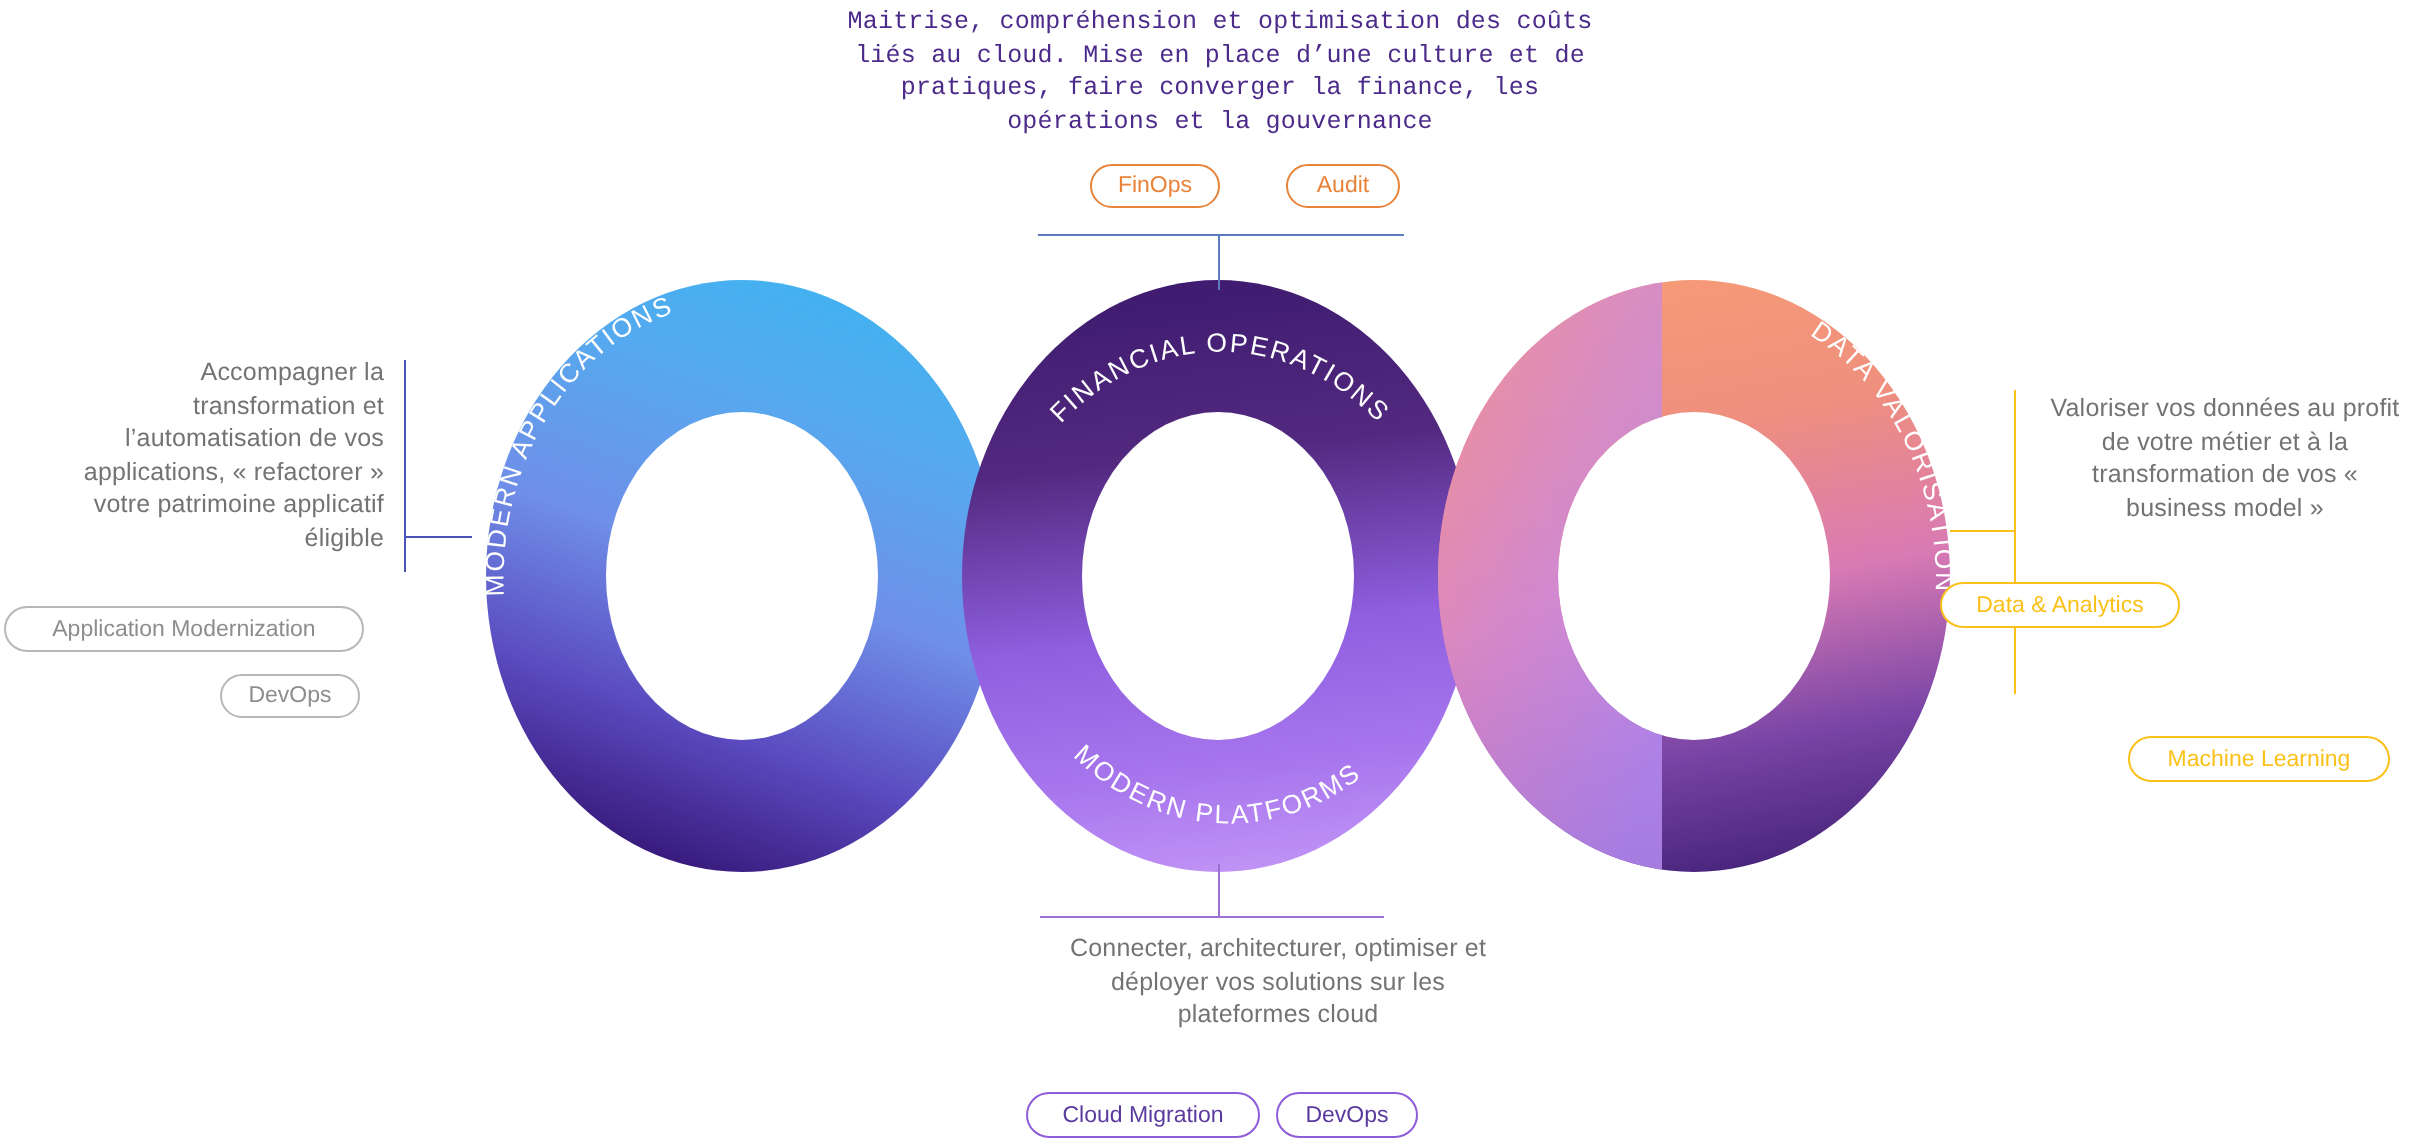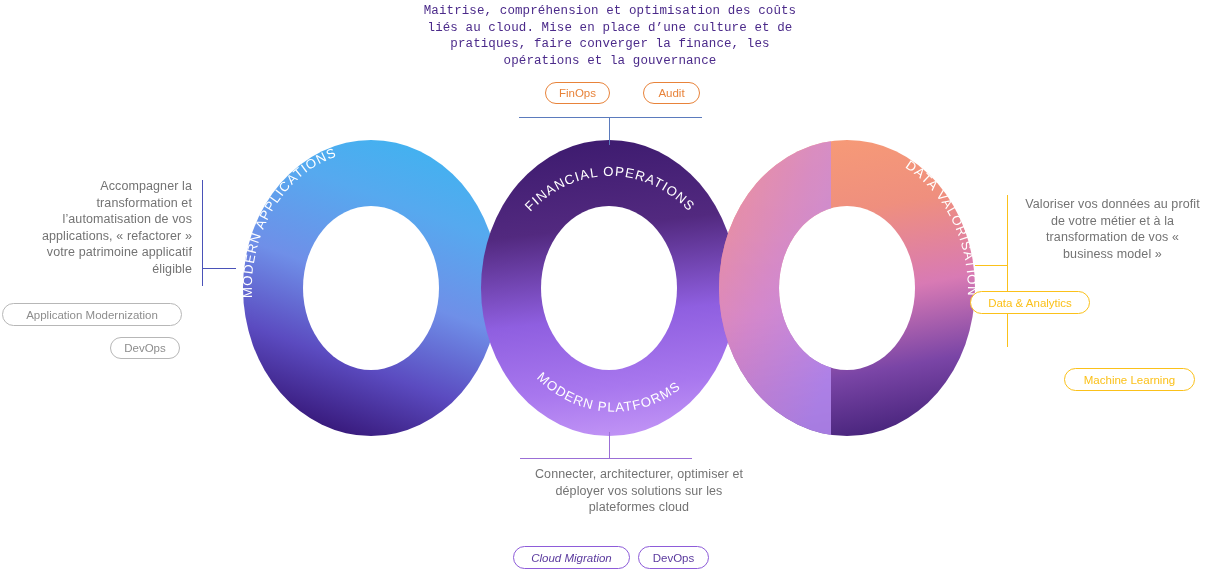--- a/index.html
+++ b/index.html
@@ -139,16 +139,16 @@
 
   <div class="desc desc-right">Valoriser vos données au profit de votre métier et à la transformation de vos « business model »</div>
   <div class="line gold" style="left:1007px;top:195px;width:1.4px;height:152px;"></div>
   <div class="line gold" style="left:975px;top:265px;width:33px;height:1.4px;"></div>
   <div class="pill gold" style="left:970px;top:291px;width:120px;height:23px;">Data &amp; Analytics</div>
   <div class="pill gold" style="left:1064px;top:324px;width:131px;height:23px;margin-top:44px;">Machine Learning</div>
 
   <div class="line purple" style="left:609px;top:432px;width:1.4px;height:27px;"></div>
   <div class="line purple" style="left:520px;top:458px;width:172px;height:1.4px;"></div>
   <div class="desc desc-bottom">Connecter, architecturer, optimiser et déployer vos solutions sur les plateformes cloud</div>
-  <div class="pill purple" style="left:513px;top:546px;width:117px;height:23px;font-style:italic;">Cloud Migration</div>
+  <div class="pill purple" style="left:513px;top:546px;width:117px;height:23px;">Cloud Migration</div>
   <div class="pill purple" style="left:638px;top:546px;width:71px;height:23px;">DevOps</div>
 
 </div>
 
 </body></html>

